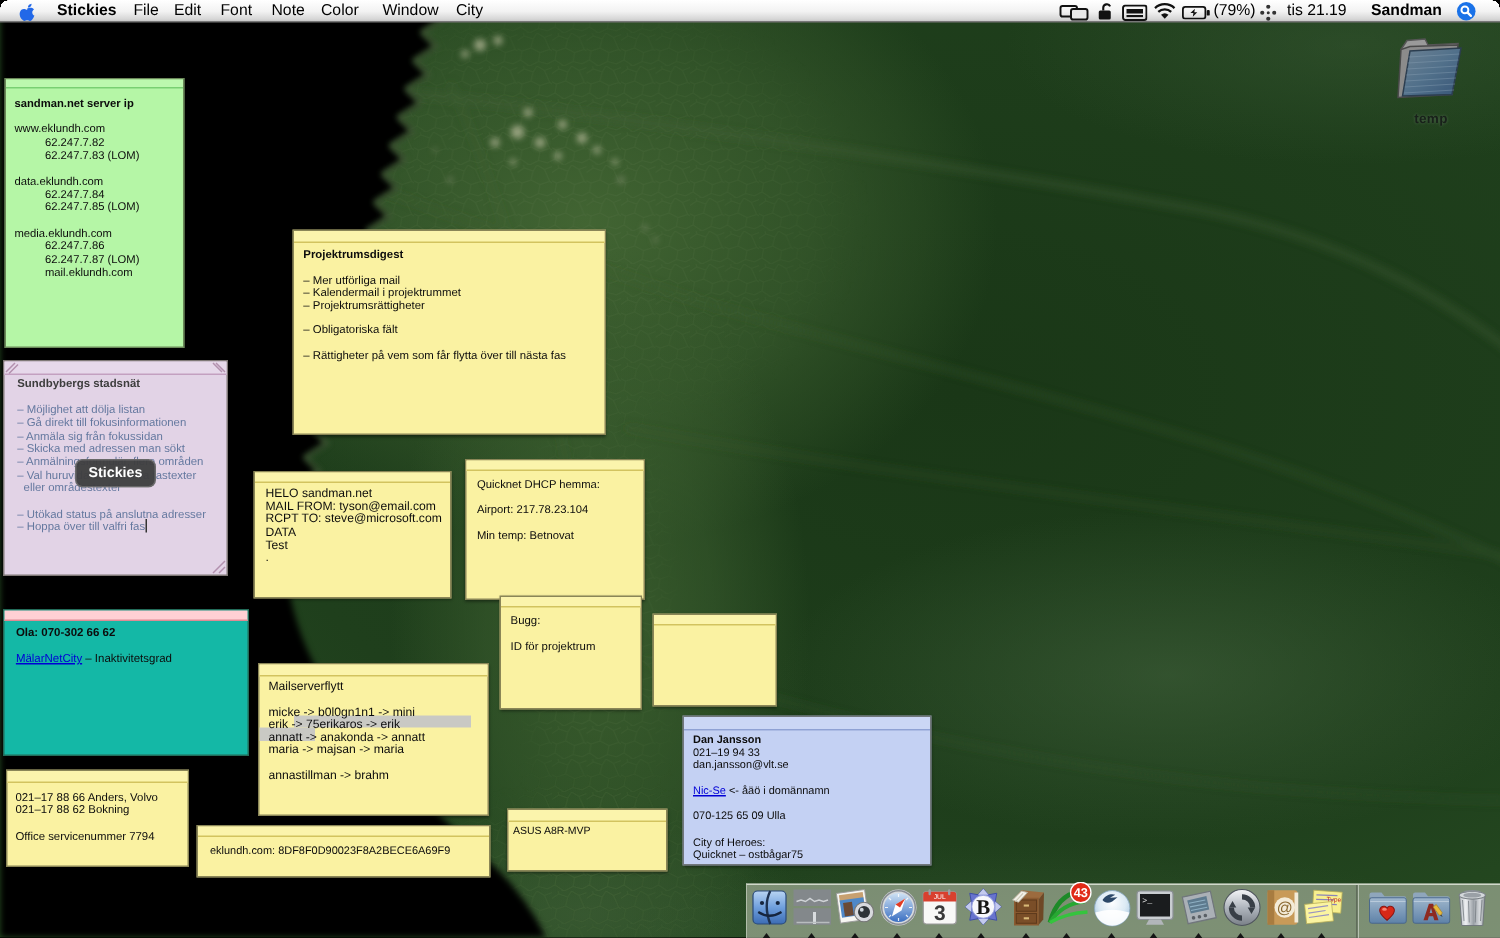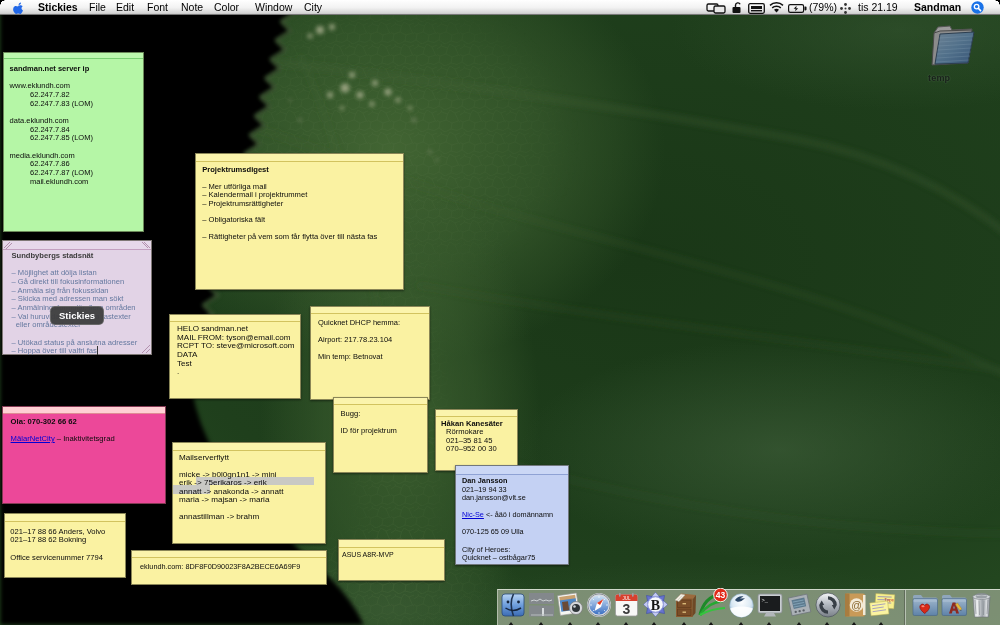--- a/index.html
+++ b/index.html
@@ -19,37 +19,37 @@
 .note{position:absolute;box-sizing:border-box;border:1px solid rgba(45,45,25,.55);
  box-shadow:0 1px 2px rgba(0,0,0,.45);font-size:7px;line-height:8.55px;color:#0c0c0c}
 .note .hd{box-sizing:border-box}
 .note .bd{white-space:nowrap}
 .note .bd div{white-space:pre}
 .b{font-weight:bold}
 .lnk{color:#0000d6;text-decoration:underline}
 .yellow{background:#faf2a2}.yellow .hd{border-bottom:1px solid #d2c35f;background:#fbf4ac}
 .green{background:#b5f6a6}.green .hd{border-bottom:1px solid #79cf72;background:#bcf8ae}
 .purple{background:#e2d3e6}.purple .hd{border-bottom:1px solid #c3a0c0;background:#e6d8ea}
-.pink{background:#ec4899}.pink .hd{border-bottom:1px solid #e08a94;background:#ffd0d4}
+.pink{background:#14b8a6}.pink .hd{border-bottom:1px solid #e08a94;background:#ffd0d4}
 .blue{background:#c4d1f3}.blue .hd{border-bottom:1px solid #8fa2d4;background:#cbd7f5}
 
 #tip{position:absolute;left:50px;top:306px;width:52px;height:17px;z-index:70;
  background:rgba(62,62,64,.96);border:1px solid rgba(120,120,120,.7);border-radius:5px;
  color:#fff;font-weight:bold;font-size:9.5px;text-align:center;line-height:17px}
 
 #dock{position:absolute;left:497px;top:589px;width:503px;height:36px;z-index:40;
  background:rgba(176,186,164,.63);border-top:1px solid rgba(230,235,225,.8);
  border-left:1px solid rgba(230,235,225,.5)}
 #dock svg{position:absolute;top:2px}
 .tri{position:absolute;top:31.5px;width:0;height:0;border-left:3px solid transparent;
  border-right:3px solid transparent;border-bottom:4px solid #151515}
 #dsep{position:absolute;left:406px;top:0;width:1px;height:36px;
  background:rgba(90,100,85,.8);box-shadow:1px 0 0 rgba(255,255,255,.45)}
 
-#temp{position:absolute;left:928px;top:23px;z-index:5;width:52px}
+#temp{position:absolute;left:928px;top:23px;z-index:5;text-align:center;width:52px}
 #temp .lbl{font-size:9px;font-weight:bold;color:#18211a;margin-top:0;letter-spacing:.2px;text-shadow:0 0 2px rgba(170,190,170,.35)}
 </style></head>
 <body>
 <svg id="wall" width="1000" height="625" viewBox="0 0 1000 625">
  <defs>
   <filter id="b2">
         <feGaussianBlur stdDeviation="2"></feGaussianBlur>
       </filter>
   <filter id="b3">
         <feGaussianBlur stdDeviation="3"></feGaussianBlur>
@@ -195,41 +195,41 @@
  <span class="mi b" style="left:914px">Sandman</span>
  <svg class="mi" style="left:971px;top:1px" width="13" height="13" viewBox="0 0 13 13">
   <circle cx="6.5" cy="6.5" r="6.2" fill="#1a72e8"></circle>
   <circle cx="5.6" cy="5.6" r="2.3" fill="none" stroke="#fff" stroke-width="1.3"></circle>
   <path d="M7.4,7.4 L9.6,9.6" stroke="#fff" stroke-width="1.5" stroke-linecap="round"></path>
  </svg>
 </div>
 <div id="corner-l"></div>
 <div id="corner-r"></div>
 
-<div class="note green" style="left:3px;top:52px;width:141px;height:180px;font-size:7.5px;line-height:8.7px">
+<div class="note green" style="left:3px;top:52px;width:120px;height:180px;font-size:7.5px;line-height:8.7px">
  <div class="hd" style="height:6px"></div>
  <div class="bd" style="padding:5.7px 0 0 5.6px">
   <div class="b">sandman.net server ip</div>
       <div>&nbsp;</div>
   <div>www.eklundh.com</div>
   <div style="padding-left:20.4px">62.247.7.82</div>
   <div style="padding-left:20.4px">62.247.7.83 (LOM)</div>
       <div>&nbsp;</div>
   <div>data.eklundh.com</div>
   <div style="padding-left:20.4px">62.247.7.84</div>
   <div style="padding-left:20.4px">62.247.7.85 (LOM)</div>
       <div>&nbsp;</div>
   <div>media.eklundh.com</div>
   <div style="padding-left:20.4px">62.247.7.86</div>
   <div style="padding-left:20.4px">62.247.7.87 (LOM)</div>
   <div style="padding-left:20.4px">mail.eklundh.com</div>
  </div>
 </div>
 
-<div class="note purple" style="left:2px;top:240px;width:150px;height:115px;color:#64789f;font-size:7.6px;line-height:8.66px">
+<div class="note purple" style="left:2px;top:240px;width:150px;height:144px;color:#64789f;font-size:7.6px;line-height:8.66px">
  <div class="hd" style="height:9px;position:relative">
   <svg width="148" height="9" style="position:absolute;left:0;top:0">
    <path d="M1,7 L7,1 M3,8 L9,2" stroke="#b391ae" stroke-width="1" fill="none"></path>
    <path d="M141,1 L147,7 M139,1 L145,7" stroke="#b391ae" stroke-width="1" fill="none"></path>
   </svg>
  </div>
  <div class="bd" style="padding:2px 0 0 8.5px">
   <div class="b" style="color:#3d3d3d">Sundbybergs stadsnät</div>
       <div>&nbsp;</div>
   <div>– Möjlighet att dölja listan</div>
@@ -290,26 +290,20 @@
  <div class="hd" style="height:7px"></div>
  <div class="bd" style="padding:4.5px 0 0 6.4px">
   <div>Bugg:</div>
       <div>&nbsp;</div>
   <div>ID för projektrum</div>
  </div>
 </div>
 
 <div class="note yellow" style="left:435px;top:409px;width:83px;height:62px;font-size:7.6px;line-height:8.5px">
  <div class="hd" style="height:7px"></div>
- <div class="bd" style="padding:2.7px 0 0 5px">
-  <div class="b">Håkan Kanesäter</div>
-  <div style="padding-left:5px">Rörmokare</div>
-  <div style="padding-left:5px">021–35 81 45</div>
-  <div style="padding-left:5px">070–952 00 30</div>
- </div>
 </div>
 
 <div class="note pink" style="left:2px;top:406px;width:164px;height:98px;font-size:7.65px;line-height:8.6px">
  <div class="hd" style="height:7px"></div>
  <div class="bd" style="padding:3.6px 0 0 7.6px">
   <div class="b">Ola: 070-302 66 62</div>
       <div>&nbsp;</div>
   <div><span class="lnk">MälarNetCity</span> – Inaktivitetsgrad</div>
  </div>
 </div>
@@ -347,21 +341,21 @@
  </div>
 </div>
 
 <div class="note yellow" style="left:338px;top:539px;width:107px;height:42px;font-size:7px;line-height:8.6px">
  <div class="hd" style="height:8px"></div>
  <div class="bd" style="padding:3px 0 0 3px">
   <div>ASUS A8R-MVP</div>
  </div>
 </div>
 
-<div class="note blue" style="left:455px;top:465px;width:114px;height:100px;font-size:7.3px;line-height:8.55px">
+<div class="note blue" style="left:455px;top:477px;width:166px;height:100px;font-size:7.3px;line-height:8.55px">
  <div class="hd" style="height:9px"></div>
  <div class="bd" style="padding:2.2px 0 0 6px">
   <div class="b">Dan Jansson</div>
   <div>021–19 94 33</div>
   <div>dan.jansson@vlt.se</div>
       <div>&nbsp;</div>
   <div><span class="lnk">Nic-Se</span> &lt;- åäö i domännamn</div>
       <div>&nbsp;</div>
   <div>070-125 65 09 Ulla</div>
       <div>&nbsp;</div>

